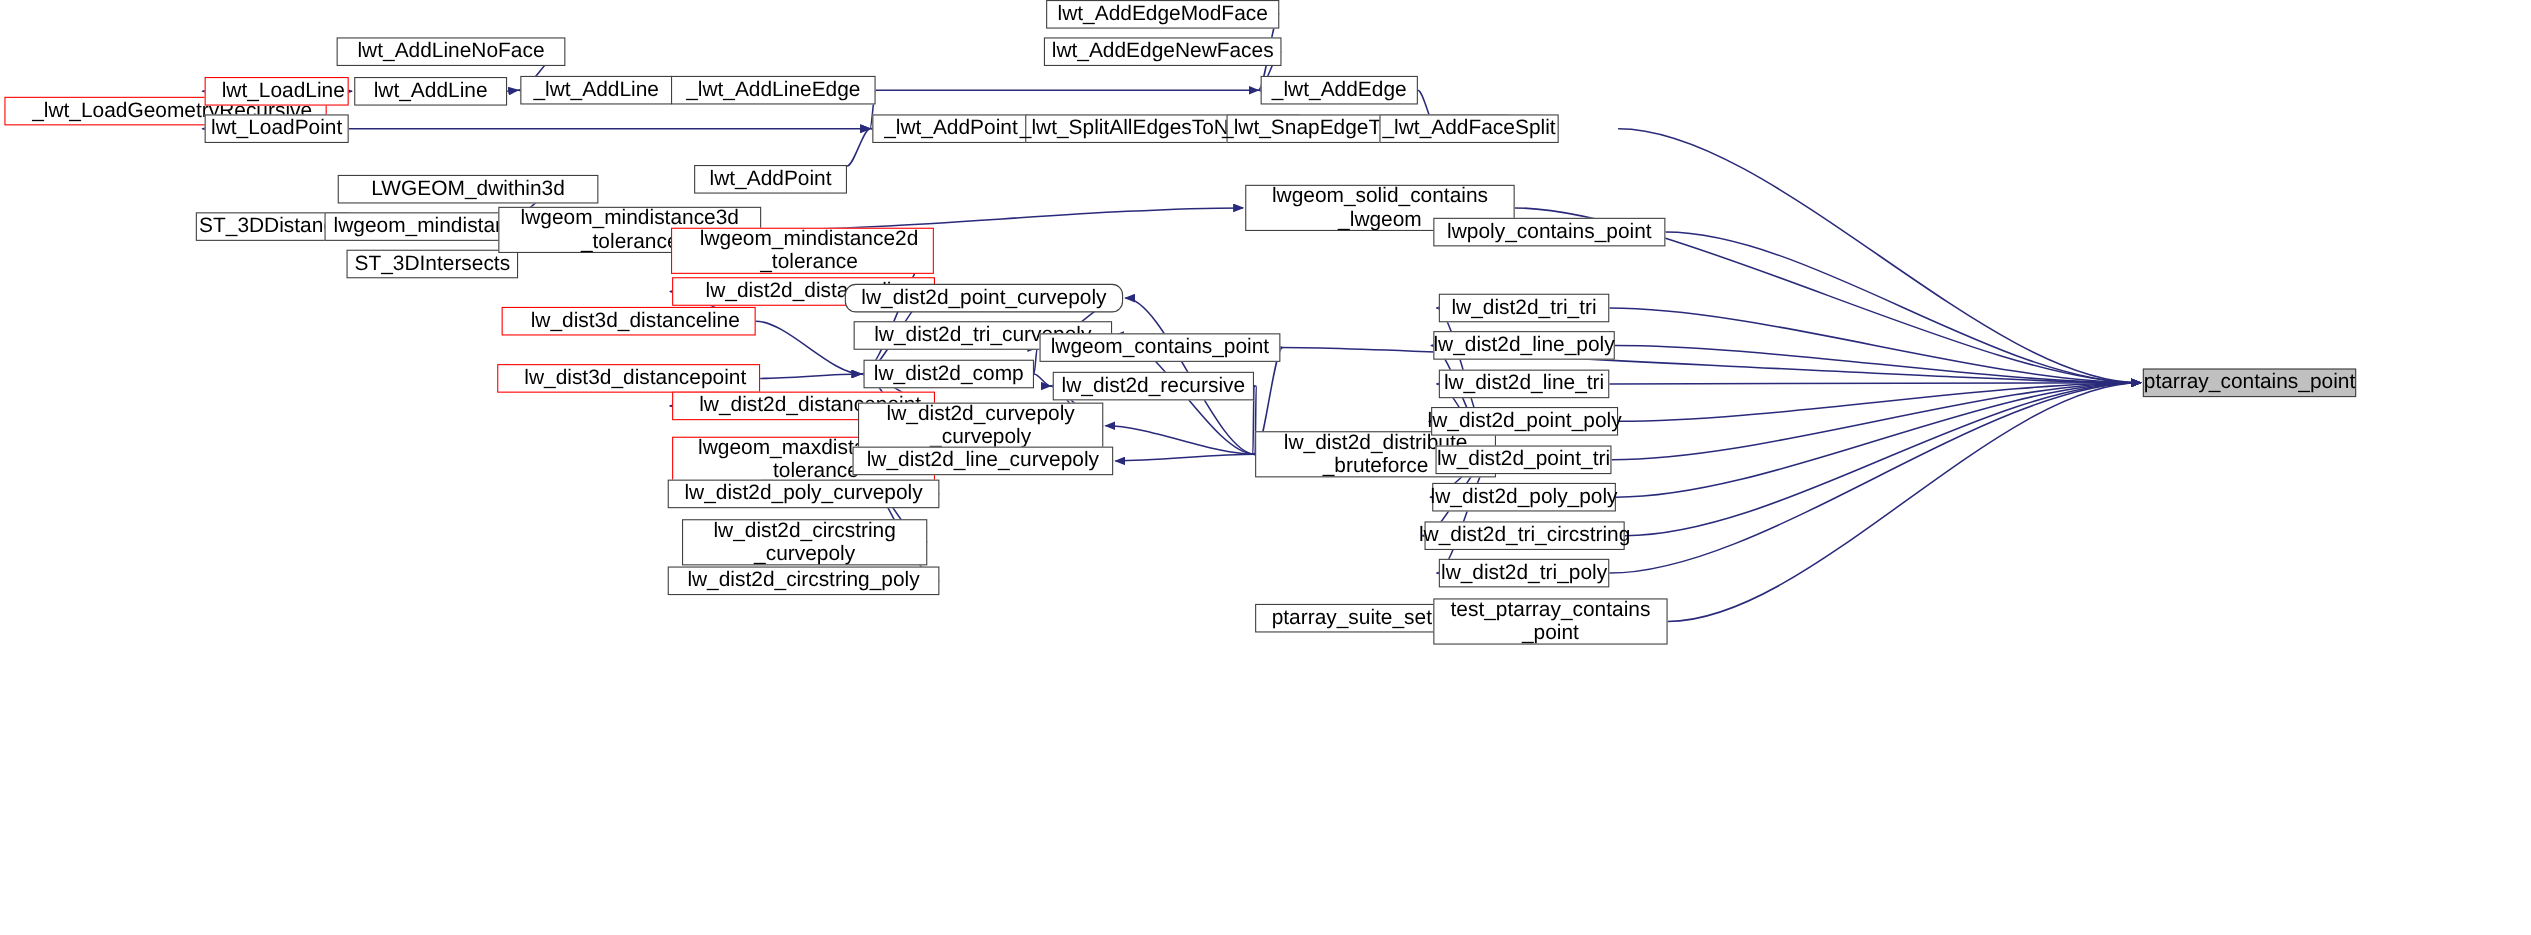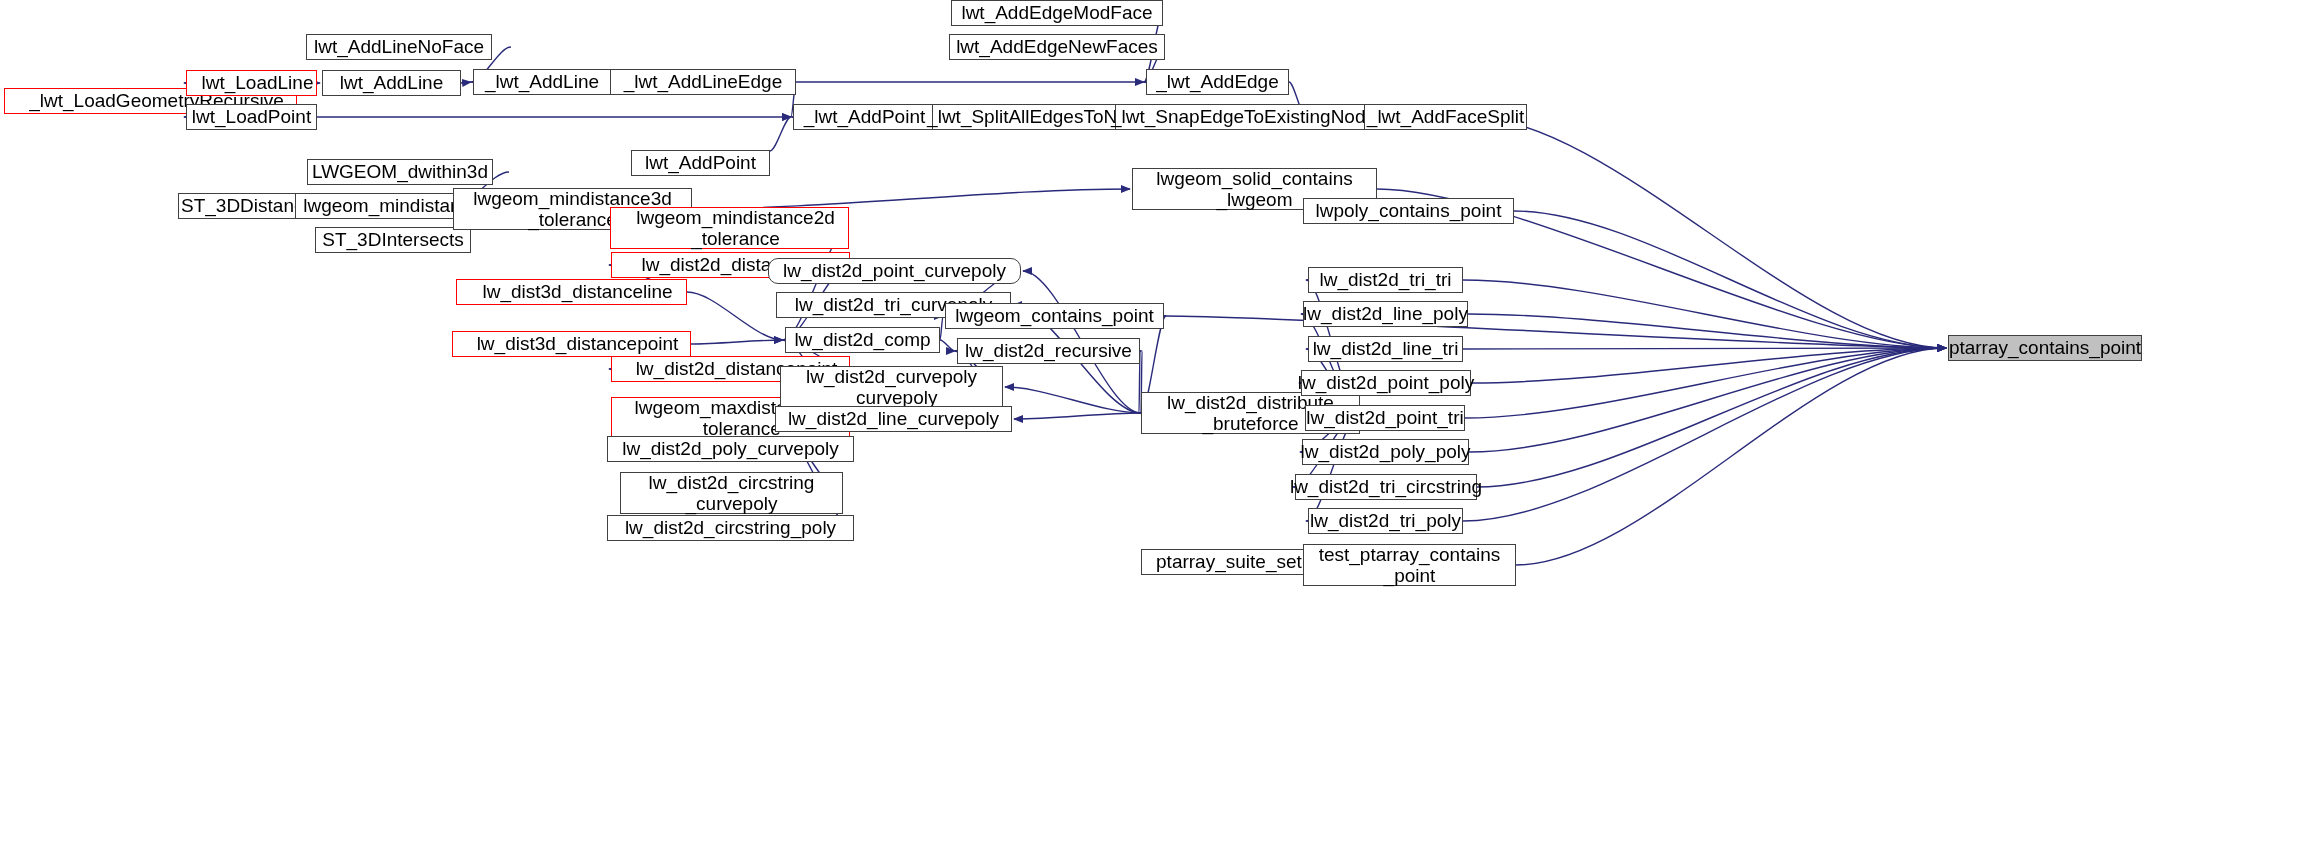--- a/index.html
+++ b/index.html
@@ -125,33 +125,33 @@
         <path d="M1463,521 C1603,521 1806,348 1946,348" fill="none" stroke="#2a2a7a" stroke-width="1.4" marker-end="url(#arrow)"></path>
         <path d="M1164,316 C1304,316 1806,348 1946,348" fill="none" stroke="#2a2a7a" stroke-width="1.4" marker-end="url(#arrow)"></path>
         <path d="M1338,562 C1326.9,562 1312.1,565 1301,565" fill="none" stroke="#2a2a7a" stroke-width="1.4" marker-end="url(#arrow)"></path>
         <path d="M1516,565 C1645,565 1817,348 1946,348" fill="none" stroke="#2a2a7a" stroke-width="1.4" marker-end="url(#arrow)"></path>
       </g>
   </svg>
   <div id="nodes-group">
       <div class="node red" style="left: 4px; top: 88px; width: 293px; height: 26px;">_lwt_LoadGeometryRecursive</div>
       <div class="node red" style="left: 186px; top: 70px; width: 131px; height: 26px;">lwt_LoadLine</div>
       <div class="node" style="left: 186px; top: 104px; width: 131px; height: 26px;">lwt_LoadPoint</div>
-      <div class="node" style="left: 306px; top: 34px; width: 186px; height: 26px;">lwt_AddLineNoFace</div>
+      <div class="node" style="left: 306px; top: 34px; width: 208px; height: 26px;">lwt_AddLineNoFace</div>
       <div class="node" style="left: 322px; top: 70px; width: 139px; height: 26px;">lwt_AddLine</div>
       <div class="node" style="left: 473px; top: 69px; width: 138px; height: 26px;">_lwt_AddLine</div>
       <div class="node" style="left: 610px; top: 69px; width: 186px; height: 26px;">_lwt_AddLineEdge</div>
       <div class="node" style="left: 793px; top: 104px; width: 143px; height: 26px;">_lwt_AddPoint</div>
       <div class="node" style="left: 631px; top: 150px; width: 139px; height: 26px;">lwt_AddPoint</div>
       <div class="node" style="left: 932px; top: 104px; width: 250px; height: 26px;">_lwt_SplitAllEdgesToNewNode</div>
       <div class="node" style="left: 1115px; top: 104px; width: 257px; height: 26px;">_lwt_SnapEdgeToExistingNode</div>
       <div class="node" style="left: 951px; top: 0px; width: 212px; height: 26px;">lwt_AddEdgeModFace</div>
       <div class="node" style="left: 949px; top: 34px; width: 216px; height: 26px;">lwt_AddEdgeNewFaces</div>
       <div class="node" style="left: 1146px; top: 69px; width: 143px; height: 26px;">_lwt_AddEdge</div>
-      <div class="node" style="left: 1364px; top: 104px; width: 163px; height: 26px;">_lwt_AddFaceSplit</div>
-      <div class="node" style="left: 307px; top: 159px; width: 186px; height: 26px; text-align: center;">LWGEOM_dwithin3d</div>
+      <div class="node" style="left: 1254px; top: 104px; width: 163px; height: 26px;">_lwt_AddFaceSplit</div>
+      <div class="node" style="left: 307px; top: 159px; width: 237px; height: 26px; text-align: center;">LWGEOM_dwithin3d</div>
       <div class="node" style="left: 178px; top: 193px; width: 139px; height: 26px;">ST_3DDistance</div>
       <div class="node" style="left: 295px; top: 193px; width: 215px; height: 26px;">lwgeom_mindistance3d</div>
       <div class="node" style="left: 315px; top: 227px; width: 156px; height: 26px;">ST_3DIntersects</div>
       <div class="node" style="left: 453px; top: 188px; width: 239px; height: 42px;">lwgeom_mindistance3d
 _tolerance</div>
       <div class="node red" style="left: 610px; top: 207px; width: 239px; height: 42px;">lwgeom_mindistance2d
 _tolerance</div>
       <div class="node" style="left: 1132px; top: 168px; width: 245px; height: 42px;">lwgeom_solid_contains
 _lwgeom</div>
       <div class="node" style="left: 1303px; top: 198px; width: 211px; height: 26px;">lwpoly_contains_point</div>

